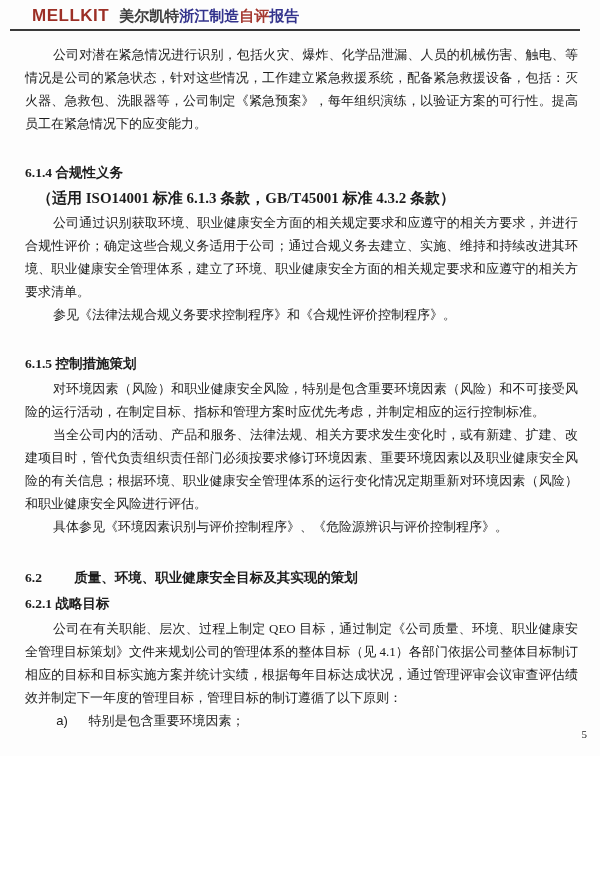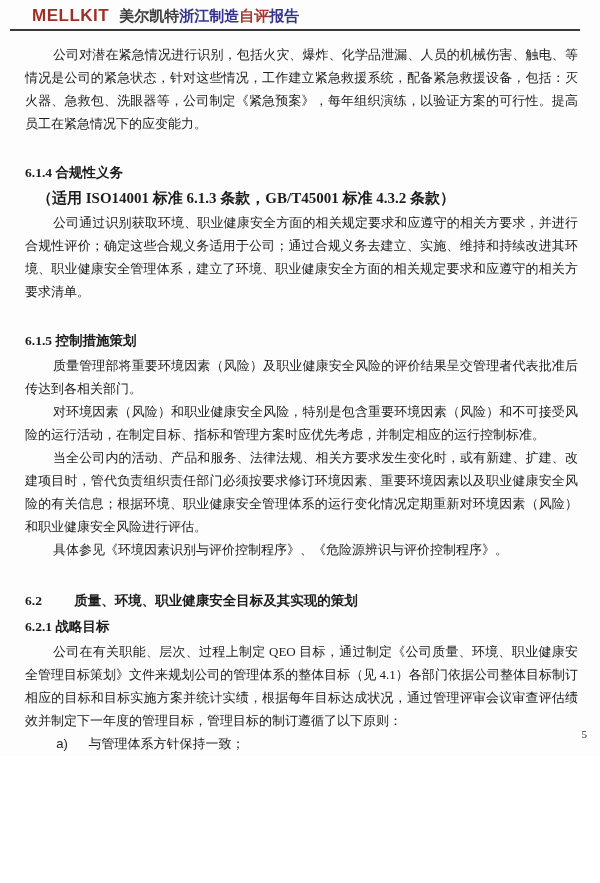--- a/index.html
+++ b/index.html
@@ -87,40 +87,40 @@
 
     <p class="para">公司对潜在紧急情况进行识别，包括火灾、爆炸、化学品泄漏、人员的机械伤害、触电、等情况是公司的紧急状态，针对这些情况，工作建立紧急救援系统，配备紧急救援设备，包括：灭火器、急救包、洗眼器等，公司制定《紧急预案》，每年组织演练，以验证方案的可行性。提高员工在紧急情况下的应变能力。</p>
 
 
     <div class="h3">6.1.4 合规性义务</div>
 
     <div class="note">（适用 ISO14001 标准 6.1.3 条款，GB/T45001 标准 4.3.2 条款）</div>
 
     <p class="para">公司通过识别获取环境、职业健康安全方面的相关规定要求和应遵守的相关方要求，并进行合规性评价；确定这些合规义务适用于公司；通过合规义务去建立、实施、维持和持续改进其环境、职业健康安全管理体系，建立了环境、职业健康安全方面的相关规定要求和应遵守的相关方要求清单。</p>
 
+    <p class="para">参见《法律法规合规义务要求控制程序》和《合规性评价控制程序》。</p>
 
     <div class="h3">6.1.5 控制措施策划</div>
 
-    <p class="para">质量管理部将重要环境因素（风险）及职业健康安全风险的评价结果呈交管理者代表批准后传达到各相关部门。</p>
 
     <p class="para">对环境因素（风险）和职业健康安全风险，特别是包含重要环境因素（风险）和不可接受风险的运行活动，在制定目标、指标和管理方案时应优先考虑，并制定相应的运行控制标准。</p>
 
     <p class="para">当全公司内的活动、产品和服务、法律法规、相关方要求发生变化时，或有新建、扩建、改建项目时，管代负责组织责任部门必须按要求修订环境因素、重要环境因素以及职业健康安全风险的有关信息；根据环境、职业健康安全管理体系的运行变化情况定期重新对环境因素（风险）和职业健康安全风险进行评估。</p>
 
     <p class="para">具体参见《环境因素识别与评价控制程序》、《危险源辨识与评价控制程序》。</p>
 
     <div class="h2">
       <span class="h2-num">6.2</span><span>质量、环境、职业健康安全目标及其实现的策划</span>
     </div>
 
     <div class="h3 tight">6.2.1 战略目标</div>
 
     <p class="para">公司在有关职能、层次、过程上制定 QEO 目标，通过制定《公司质量、环境、职业健康安全管理目标策划》文件来规划公司的管理体系的整体目标（见 4.1）各部门依据公司整体目标制订相应的目标和目标实施方案并统计实绩，根据每年目标达成状况，通过管理评审会议审查评估绩效并制定下一年度的管理目标，管理目标的制订遵循了以下原则：</p>
 
     <div class="list-item">
-      <span class="marker">a)</span><span>与管理体系方针保持一致；</span>
+      <span class="marker">a)</span><span>特别是包含重要环境因素；</span>
     </div>
 
   </div>
 
   <div class="page-number">5</div>
 
 </div>
 
 </body></html>

